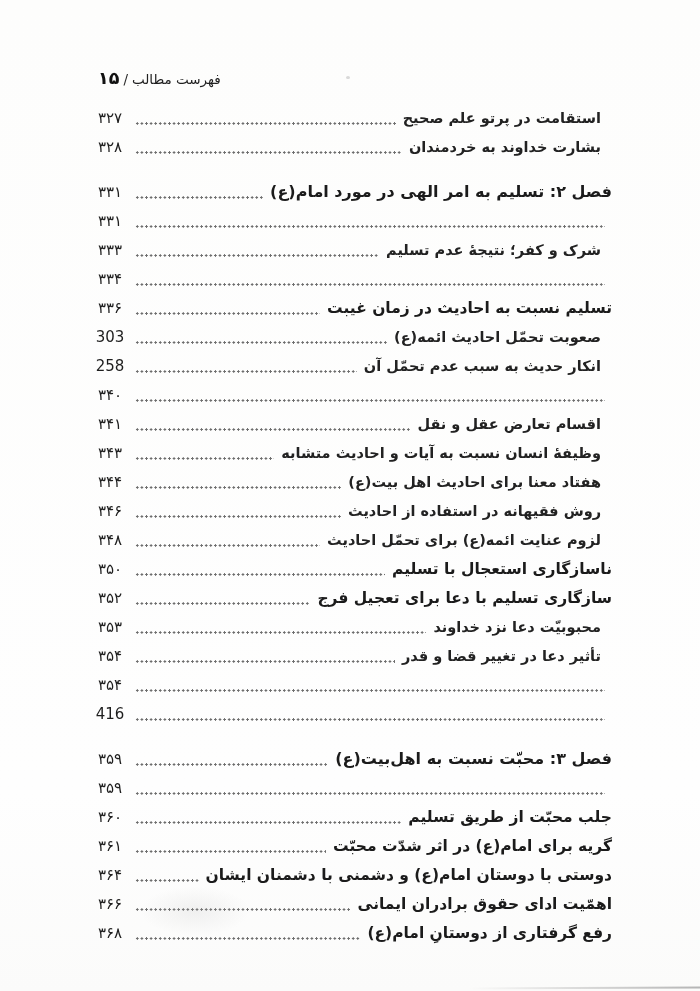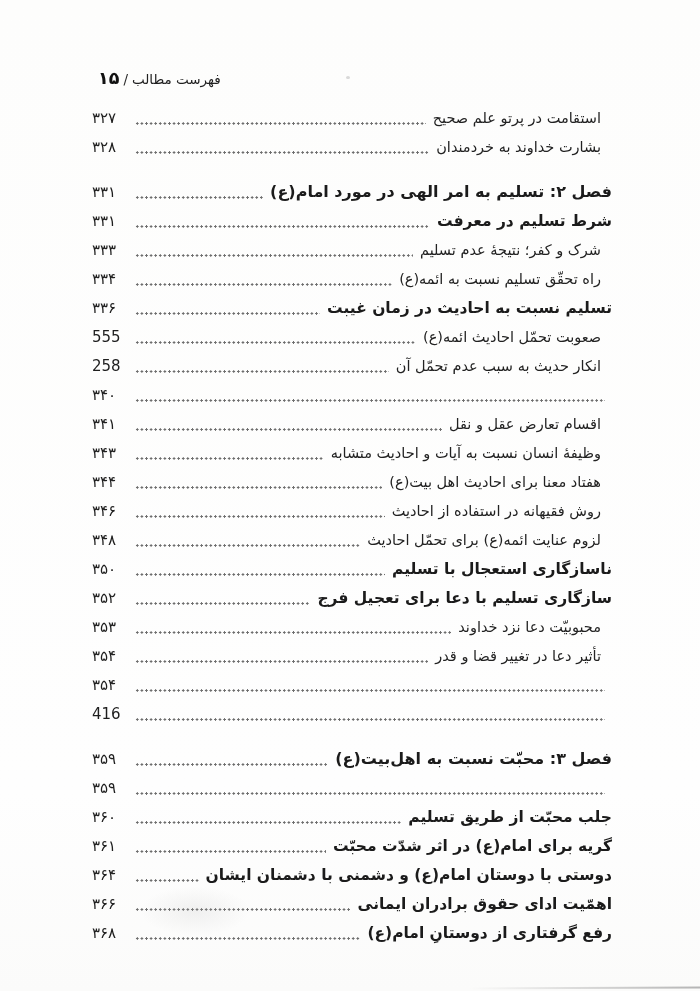--- a/index.html
+++ b/index.html
@@ -49,38 +49,39 @@
   .row {
     display: flex;
     align-items: center;
     height: 29px;
     white-space: nowrap;
   }
   .gap-before { margin-top: 16px; }
   .title {
     flex: 0 0 auto;
     color: #1b1b1b;
+    font-weight: bold;
   }
   .leader {
     flex: 1 1 auto;
     margin: 0 7px 0 7px;
     height: 3px;
     align-self: center;
     transform: translateY(6px);
     background-image: radial-gradient(circle, #6d6d6d 1px, transparent 1.35px);
     background-size: 4.6px 3px;
     background-repeat: repeat-x;
     background-position: left center;
     min-width: 12px;
   }
   .pagenum {
     flex: 0 0 auto;
     min-width: 36px;
     direction: ltr;
-    text-align: left;
+    text-align: center;
     font-size: 15px;
     font-weight: normal;
     color: #1e1e1e;
   }
   .level-chapter { font-weight: bold; font-size: 16px; }
   .level-chapter .title { letter-spacing: 0.1px; }
   .level-section { font-weight: bold; font-size: 15.5px; }
   .level-sub { font-size: 14.5px; }
   .level-sub .title { padding-right: 11px; color: #222; }
   
@@ -130,43 +131,41 @@
     <span class="title">بشارت خداوند به خردمندان</span>
     <span class="leader"></span>
     <span class="pagenum">۳۲۸</span>
   </div>
       <div class="row level-chapter gap-before">
     <span class="title">فصل ۲: تسلیم به امر الهی در مورد امام(ع)</span>
     <span class="leader"></span>
     <span class="pagenum">۳۳۱</span>
   </div>
       <div class="row level-section">
-    <span class="title">شرط تسلیم در معرفت</span>
     <span class="leader"></span>
     <span class="pagenum">۳۳۱</span>
   </div>
       <div class="row level-sub">
     <span class="title">شرک و کفر؛ نتیجهٔ عدم تسلیم</span>
     <span class="leader"></span>
     <span class="pagenum">۳۳۳</span>
   </div>
       <div class="row level-sub">
-    <span class="title">راه تحقّق تسلیم نسبت به ائمه(ع)</span>
     <span class="leader"></span>
     <span class="pagenum">۳۳۴</span>
   </div>
       <div class="row level-section">
     <span class="title">تسلیم نسبت به احادیث در زمان غیبت</span>
     <span class="leader"></span>
     <span class="pagenum">۳۳۶</span>
   </div>
       <div class="row level-sub">
     <span class="title">صعوبت تحمّل احادیث ائمه(ع)</span>
     <span class="leader"></span>
-    <span class="pagenum">555</span>
+    <span class="pagenum">303</span>
   </div>
       <div class="row level-sub">
     <span class="title">انکار حدیث به سبب عدم تحمّل آن</span>
     <span class="leader"></span>
     <span class="pagenum">258</span>
   </div>
       <div class="row level-sub">
     <span class="leader"></span>
     <span class="pagenum">۳۴۰</span>
   </div>

